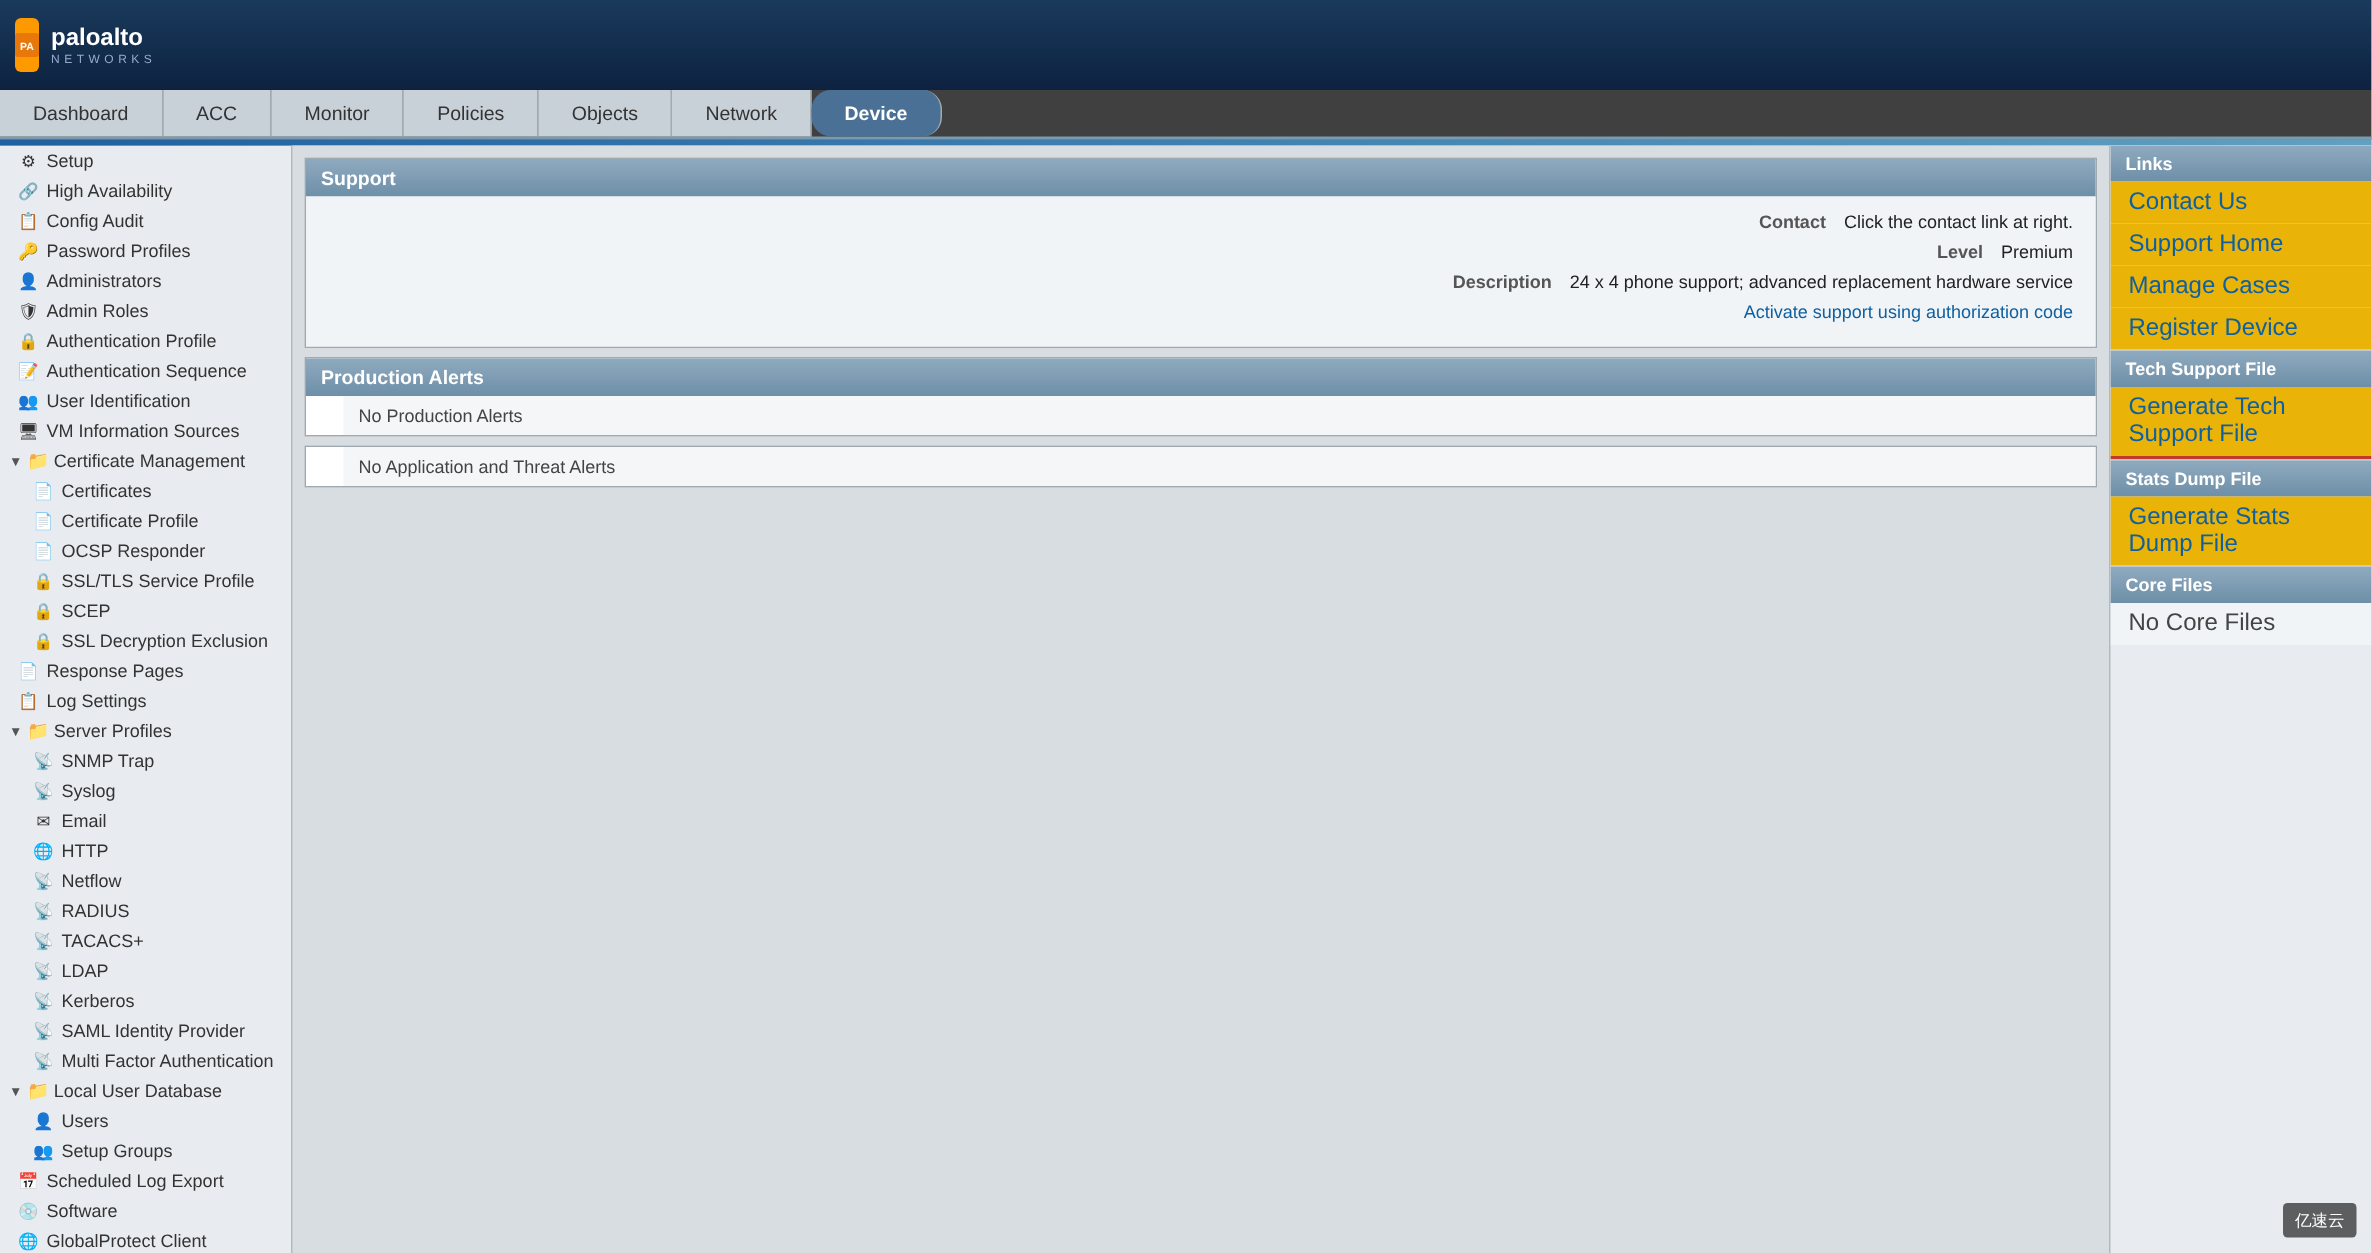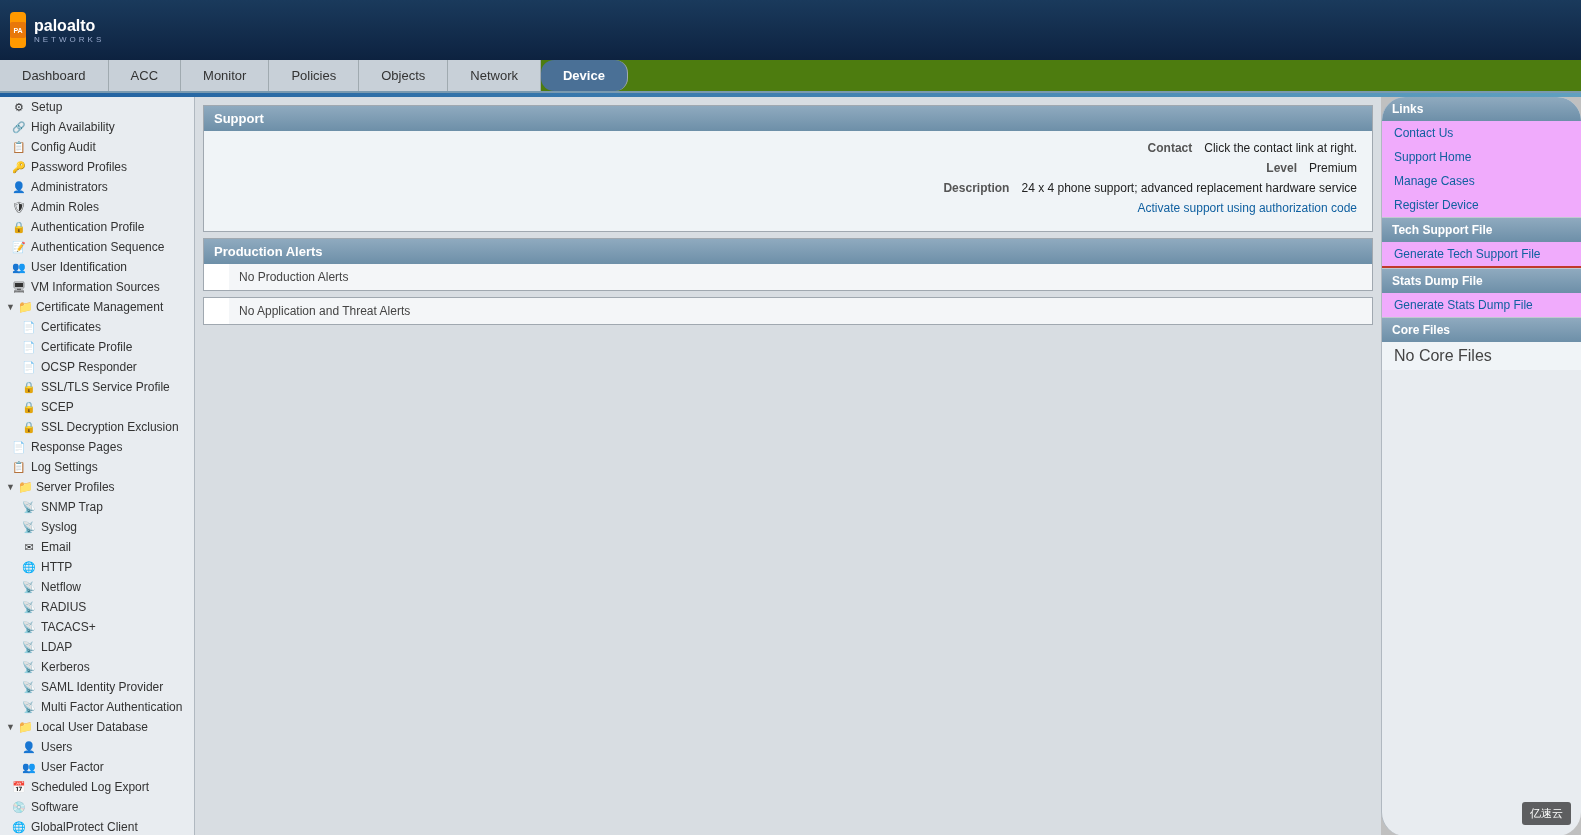--- a/index.html
+++ b/index.html
@@ -28,21 +28,21 @@
       justify-content: center;
       font-size: 18px;
       color: white;
       font-weight: bold;
     }
 
     
     #nav-tabs {
       display: flex;
       margin-top: 0;
-      background: #4d7c0f;
+      background: #404040;
       border-bottom: 2px solid #7a9ab0;
     }
     .nav-tab {
       padding: 8px 22px;
       cursor: pointer;
       border-right: 1px solid #a0aab0;
       color: #333;
       font-size: 13px;
       background: #c8d0d8;
       user-select: none;
@@ -163,43 +163,42 @@
     .alert-text {
       padding: 6px 10px;
       font-size: 12px;
       color: #444;
       background: #f4f6f8;
       margin-left: 25px;
     }
 
     
     #right-panel {
-      width: 200px;
+      width: 175px;
       background: #e8ecf0;
       border-left: 1px solid #b0b8c0;
       flex-shrink: 0;
       overflow-y: auto;
-      border-radius: 24px;
     }
     .right-section-header {
       background: linear-gradient(to bottom, #8faabf, #6d8fa8);
       color: white;
       padding: 5px 10px;
       font-size: 12px;
       font-weight: bold;
       margin-bottom: 0;
     }
     .right-link {
       display: block;
       padding: 5px 12px;
       color: #1060a0;
-      font-size: 12px;
+      font-size: 16px;
       cursor: pointer;
       text-decoration: none;
-      background: #f0abfc;
+      background: #eab308;
     }
     .right-link.active-link {
       border-bottom: 2px solid #c0392b;
     }
     .right-static {
       padding: 5px 12px;
       font-size: 16px;
       color: #444;
       background: #f0f4f7;
     }
@@ -381,21 +380,21 @@
       <span class="arrow">▼</span>
       <span class="icon">📁</span>
       <span>Local User Database</span>
     </div>
     <div class="sidebar-item sidebar-child">
       <span class="icon">👤</span>
       <span>Users</span>
     </div>
     <div class="sidebar-item sidebar-child">
       <span class="icon">👥</span>
-      <span>User Factor</span>
+      <span>Setup Groups</span>
     </div>
 
     <div class="sidebar-item">
       <span class="icon">📅</span>
       <span>Scheduled Log Export</span>
     </div>
     <div class="sidebar-item">
       <span class="icon">💿</span>
       <span>Software</span>
     </div>

